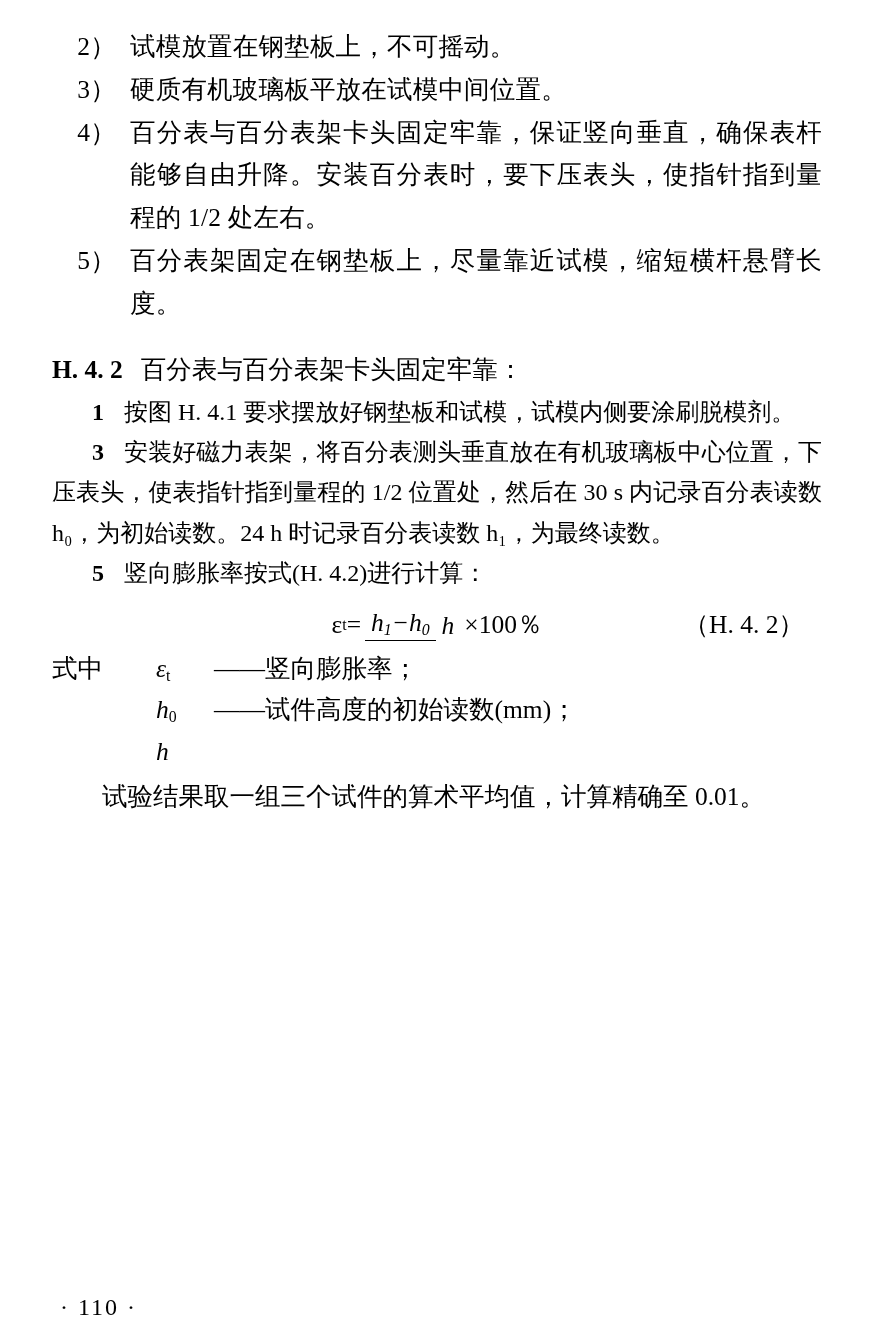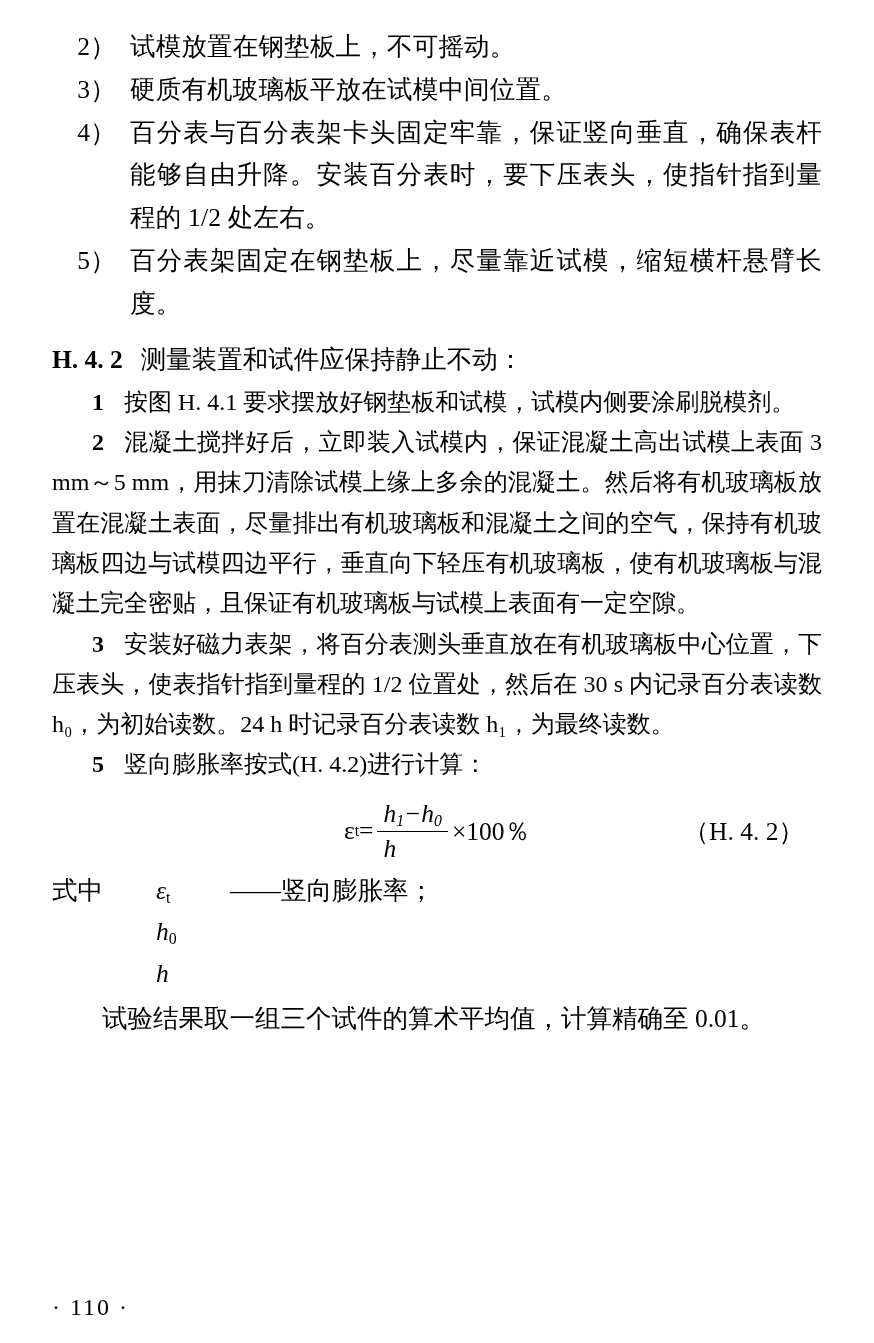--- a/index.html
+++ b/index.html
@@ -42,21 +42,21 @@
     white-space: nowrap;
   }
   .nl-text {
     flex: 1 1 auto;
     text-align: justify;
     text-justify: inter-ideograph;
   }
   .clause {
     font-size: 25.5px;
     line-height: 1.68;
-    margin-top: 13px;
+    margin-top: 23px;
     display: flex;
     align-items: flex-start;
   }
   .clause-num {
     font-weight: bold;
     white-space: nowrap;
     flex: 0 0 auto;
     padding-right: 18px;
   }
   .clause-text {
@@ -85,21 +85,22 @@
     margin-bottom: 6px;
     font-size: 25.5px;
   }
   .formula {
     display: inline-flex;
     align-items: center;
     font-family: "Liberation Serif", serif;
   }
   .frac {
     display: inline-flex;
-    flex-direction: column;
+    flex-direction: row;
+    align-items: center;
     vertical-align: middle;
     margin: 0 4px;
     font-family: Liberation Serif, serif;
   }
   .frac .num {
     padding: 0 6px 1px 6px;
     border-bottom: 1.6px solid #000;
     font-style: italic;
   }
   .frac .den {
@@ -130,31 +131,30 @@
     white-space: nowrap;
   }
   .where-sym {
     flex: 0 0 auto;
     width: 58px;
     text-align: left;
     white-space: nowrap;
   }
   .where-def {
     flex: 1 1 auto;
-    margin-left: 16px;
   }
   .tail-para {
     font-size: 25.5px;
     line-height: 1.68;
     text-indent: 50px;
     margin-top: 4px;
   }
   .footer {
     position: absolute;
-    left: 52px;
+    left: 60px;
     bottom: 22px;
     font-size: 24px;
     letter-spacing: 2px;
   }
 </style>
 </head>
 <body>
 
 <div class="page">
 
@@ -172,30 +172,27 @@
       <span class="nl-text">百分表与百分表架卡头固定牢靠，保证竖向垂直，确保表杆能够自由升降。安装百分表时，要下压表头，使指针指到量程的 1/2 处左右。</span>
     </div>
     <div class="nl-item">
       <span class="nl-marker">5）</span>
       <span class="nl-text">百分表架固定在钢垫板上，尽量靠近试模，缩短横杆悬臂长度。</span>
     </div>
   </div>
 
   <div class="clause">
     <span class="clause-num">H. 4. 2</span>
-    <span class="clause-text">测量装置和试件应保持静止不动：</span>
+    <span class="clause-text">百分表与百分表架卡头固定牢靠：</span>
   </div>
 
   <p class="para">
     <span class="lead">1</span><span>按图 H. 4.1 要求摆放好钢垫板和试模，试模内侧要涂刷脱模剂。</span>
   </p>
 
-  <p class="para">
-    <span class="lead">2</span><span>混凝土搅拌好后，立即装入试模内，保证混凝土高出试模上表面 3 mm～5 mm，用抹刀清除试模上缘上多余的混凝土。然后将有机玻璃板放置在混凝土表面，尽量排出有机玻璃板和混凝土之间的空气，保持有机玻璃板四边与试模四边平行，垂直向下轻压有机玻璃板，使有机玻璃板与混凝土完全密贴，且保证有机玻璃板与试模上表面有一定空隙。</span>
-  </p>
 
   <p class="para">
     <span class="lead">3</span><span>安装好磁力表架，将百分表测头垂直放在有机玻璃板中心位置，下压表头，使表指针指到量程的 1/2 位置处，然后在 30 s 内记录百分表读数 h₀，为初始读数。24 h 时记录百分表读数 h₁，为最终读数。</span>
   </p>
 
 
   <p class="para">
     <span class="lead">5</span><span>竖向膨胀率按式(H. 4.2)进行计算：</span>
   </p>
 
@@ -215,20 +212,21 @@
 
   <div class="where-block">
     <div class="where-row">
       <span class="where-label">式中</span>
       <span class="where-sym"><span class="ital">ε</span><span class="sub">t</span></span>
       <span class="where-def"><span>——</span><span>竖向膨胀率；</span></span>
     </div>
     <div class="where-row">
       <span class="where-label"></span>
       <span class="where-sym"><span class="ital">h</span><span class="sub">0</span></span>
+      <span class="where-def"><span>——</span><span>试件高度的初始读数(mm)；</span></span>
     </div>
     <div class="where-row">
       <span class="where-label"></span>
       <span class="where-sym"><span class="ital">h</span><span class="sub"></span></span>
     </div>
   </div>
 
   <p class="tail-para">试验结果取一组三个试件的算术平均值，计算精确至 0.01。</p>
 
   <div class="footer">· 110 ·</div>

